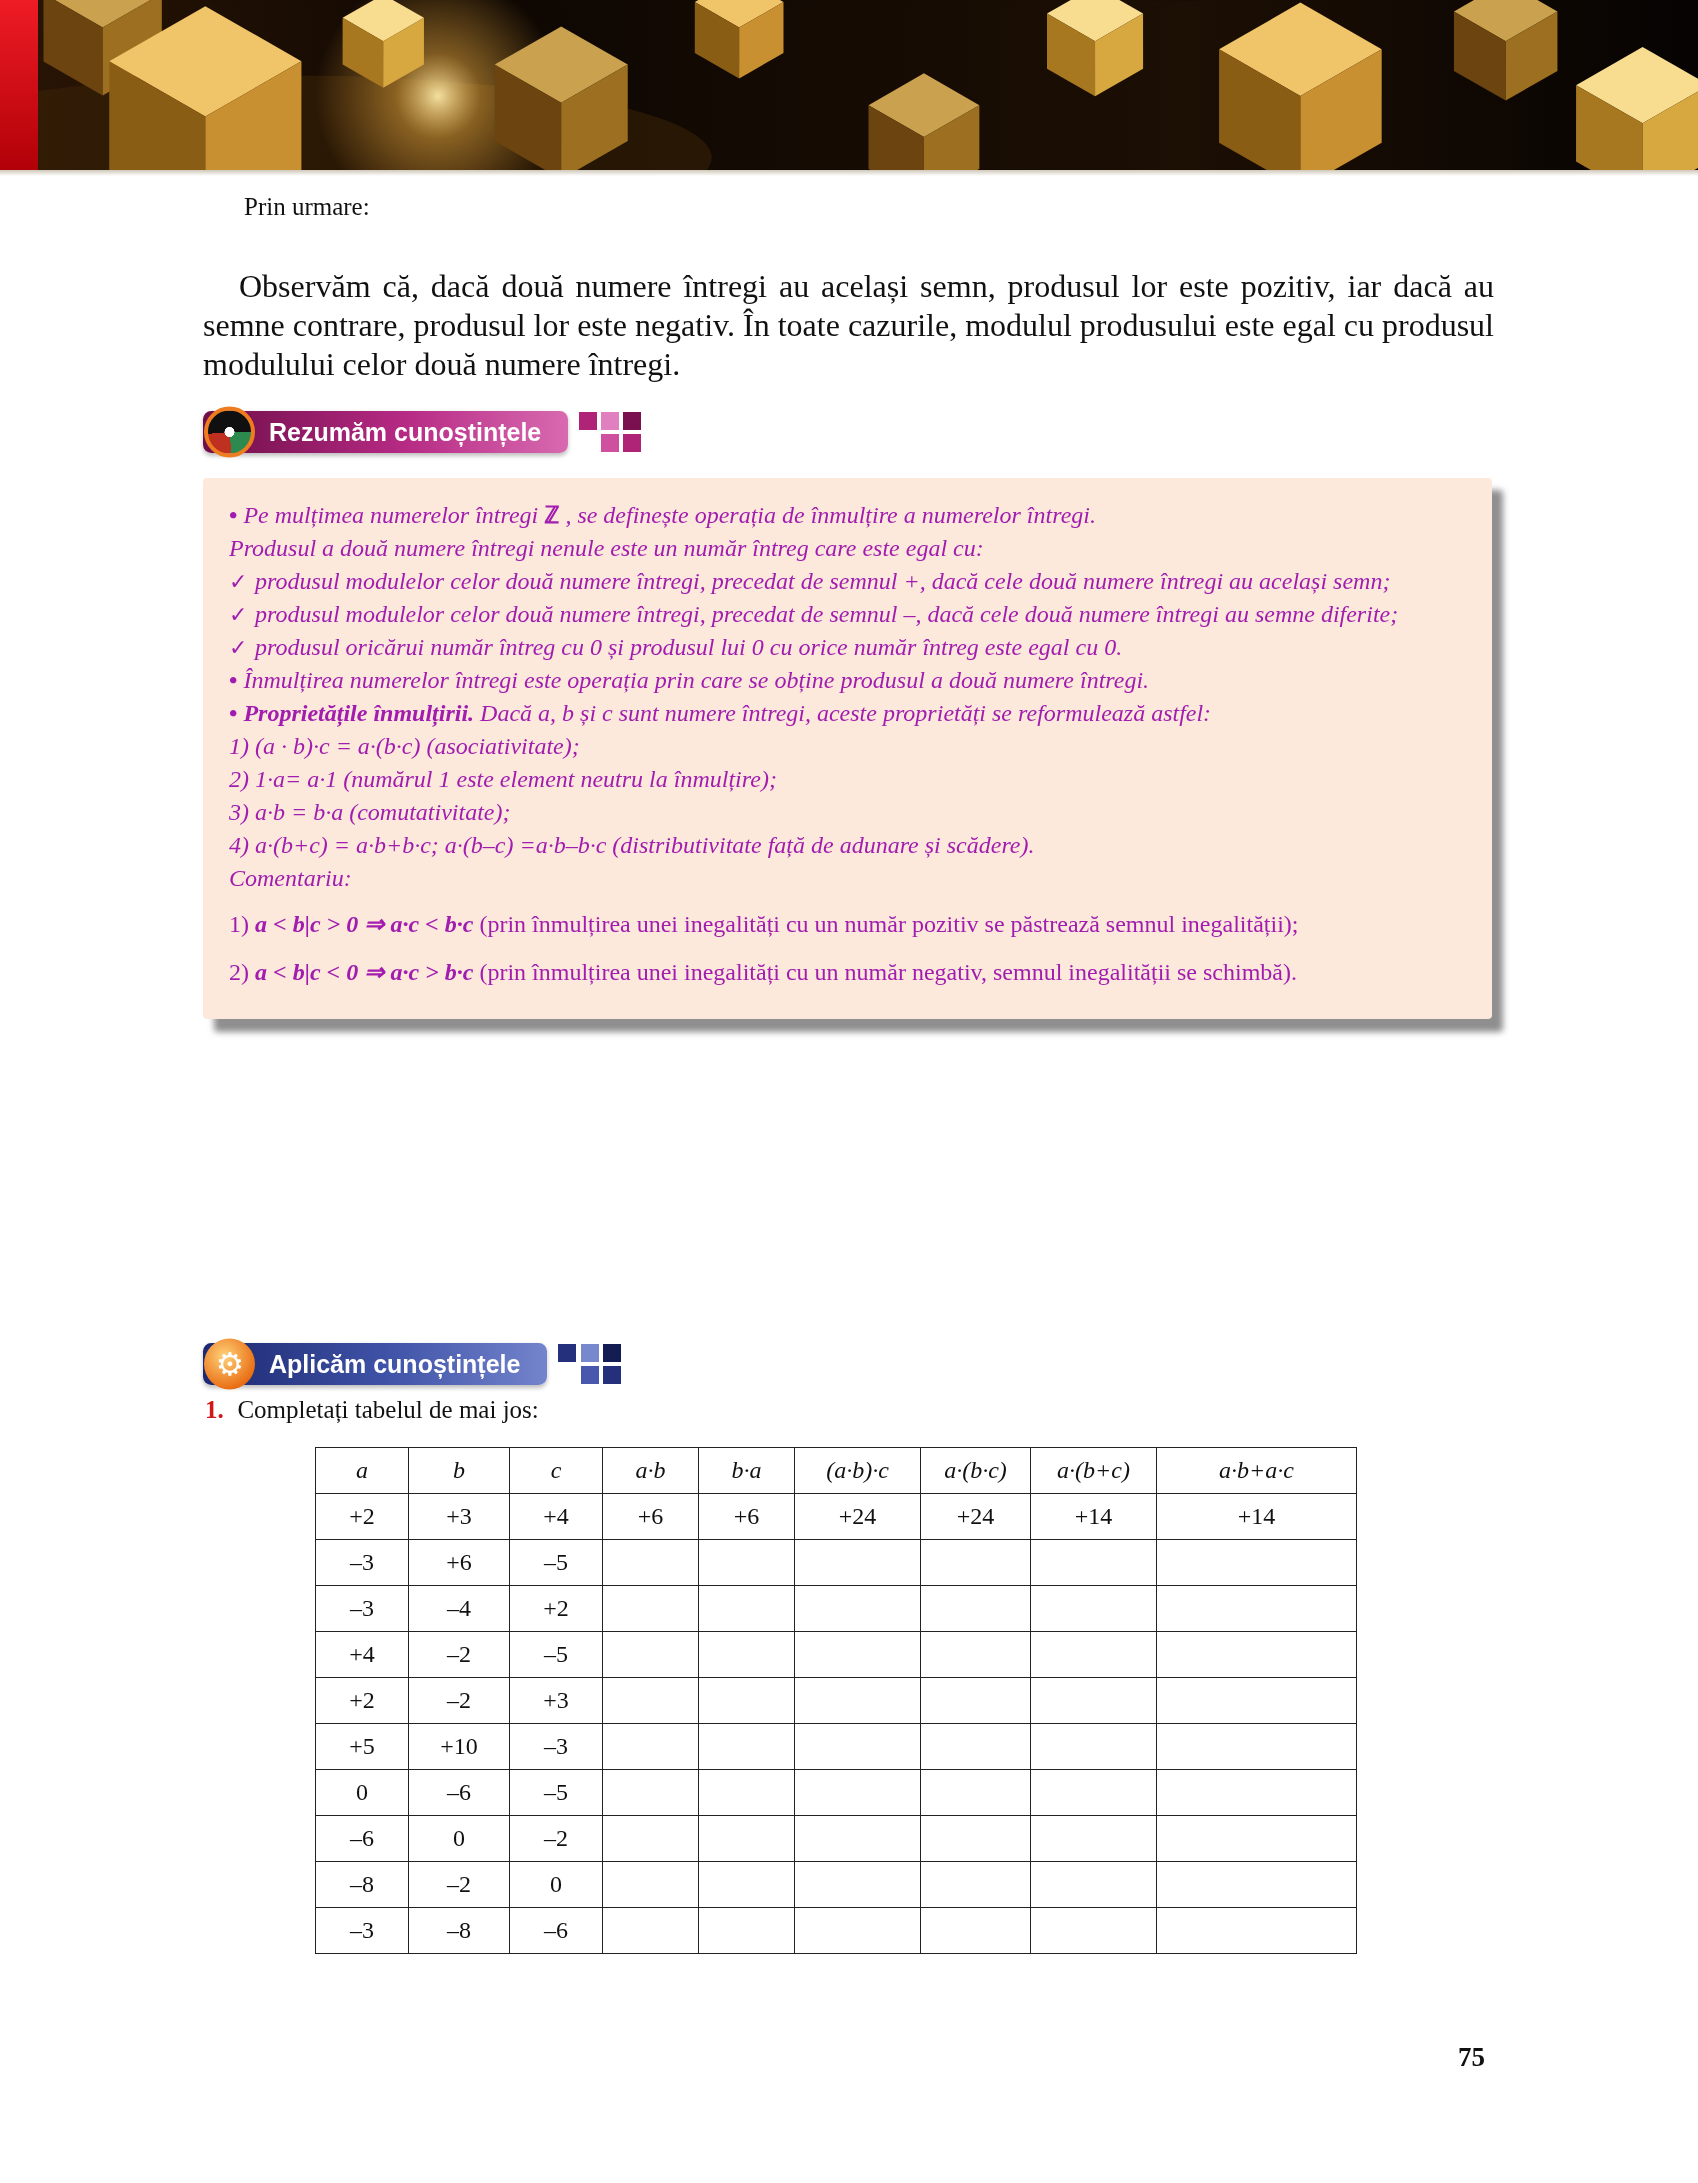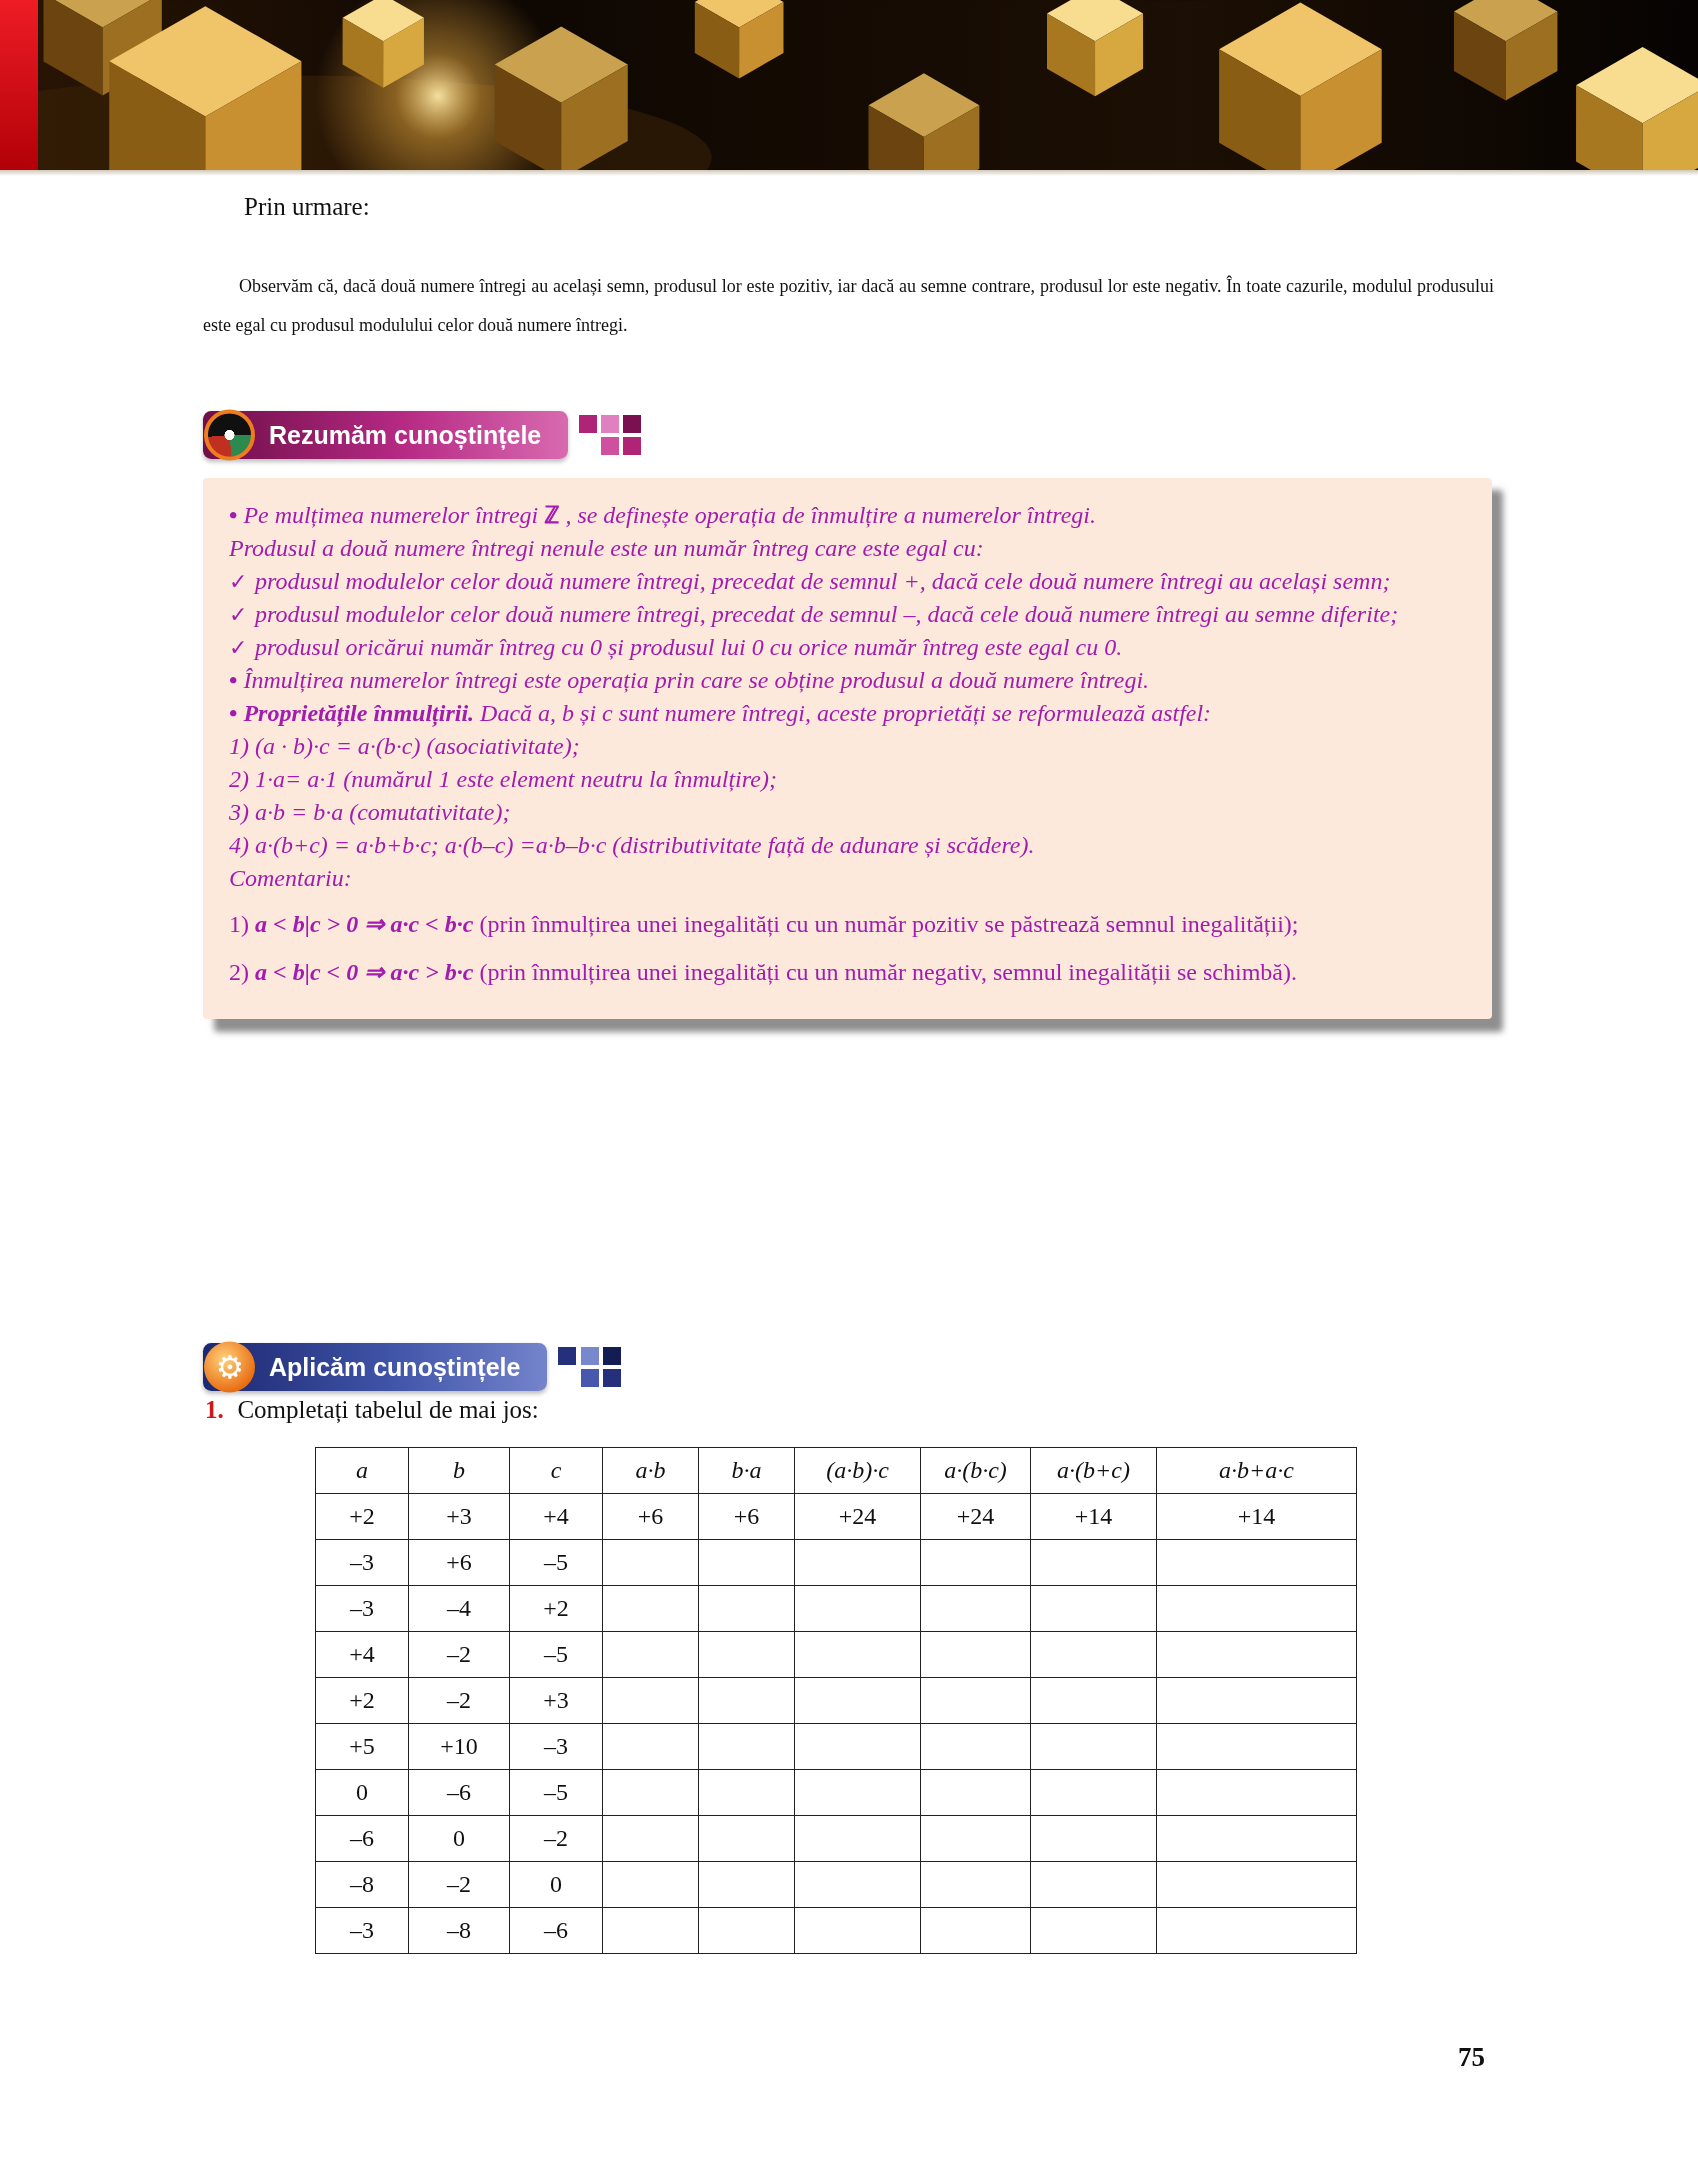--- a/index.html
+++ b/index.html
@@ -12,25 +12,25 @@
   .banner{position:absolute;left:0;top:0;width:1698px;height:170px;background:#0d0703;overflow:hidden;}
   .banner svg{position:absolute;left:0;top:0;}
   .red-strip{position:absolute;left:0;top:0;width:38px;height:170px;
     background:linear-gradient(180deg,#ee1c25,#b20008);z-index:5;}
   .banner-edge{position:absolute;left:0;top:170px;width:1698px;height:5.5px;
     background:linear-gradient(180deg,#cfc8ba,#ffffff);}
 
   
   .lead{position:absolute;left:244px;top:193px;font-size:25px;}
   .para{position:absolute;left:203px;top:267px;width:1291px;margin:0;
-    font-size:18px;line-height:39px;text-align:justify;text-indent:36px;}
+    font-size:32px;line-height:39px;text-align:justify;text-indent:36px;}
 
   
   .badge-row{position:absolute;left:203px;display:flex;align-items:center;gap:11px;z-index:3;}
-  .pill{height:48px;border-radius:8.2px;display:flex;align-items:center;color:#fff;
+  .pill{height:42px;border-radius:8.2px;display:flex;align-items:center;color:#fff;
     font-family:"Liberation Sans",sans-serif;font-weight:bold;font-size:25px;
     padding:0 27px 0 66px;position:relative;box-shadow:0 2.1px 4.1px rgba(0,0,0,.25);}
   .pill-pink{background:linear-gradient(90deg,#6e0e48,#b62a84 55%,#d86ab0);}
   .pill-blue{background:linear-gradient(90deg,#1c2870,#4054a8 55%,#7484cc);}
   .bicon{position:absolute;left:1.4px;top:50%;transform:translateY(-50%);
     width:51px;height:51px;border-radius:50%;box-sizing:border-box;}
   .bicon-shutter{border:4.8px solid #ef7d1f;
     background:
       radial-gradient(circle at 50% 50%, #ffffff 0 16%, rgba(255,255,255,0) 17%),
       conic-gradient(#101010 0 90deg,#2d8a4e 90deg 175deg,#c03020 175deg 265deg,#101010 265deg 360deg);}

